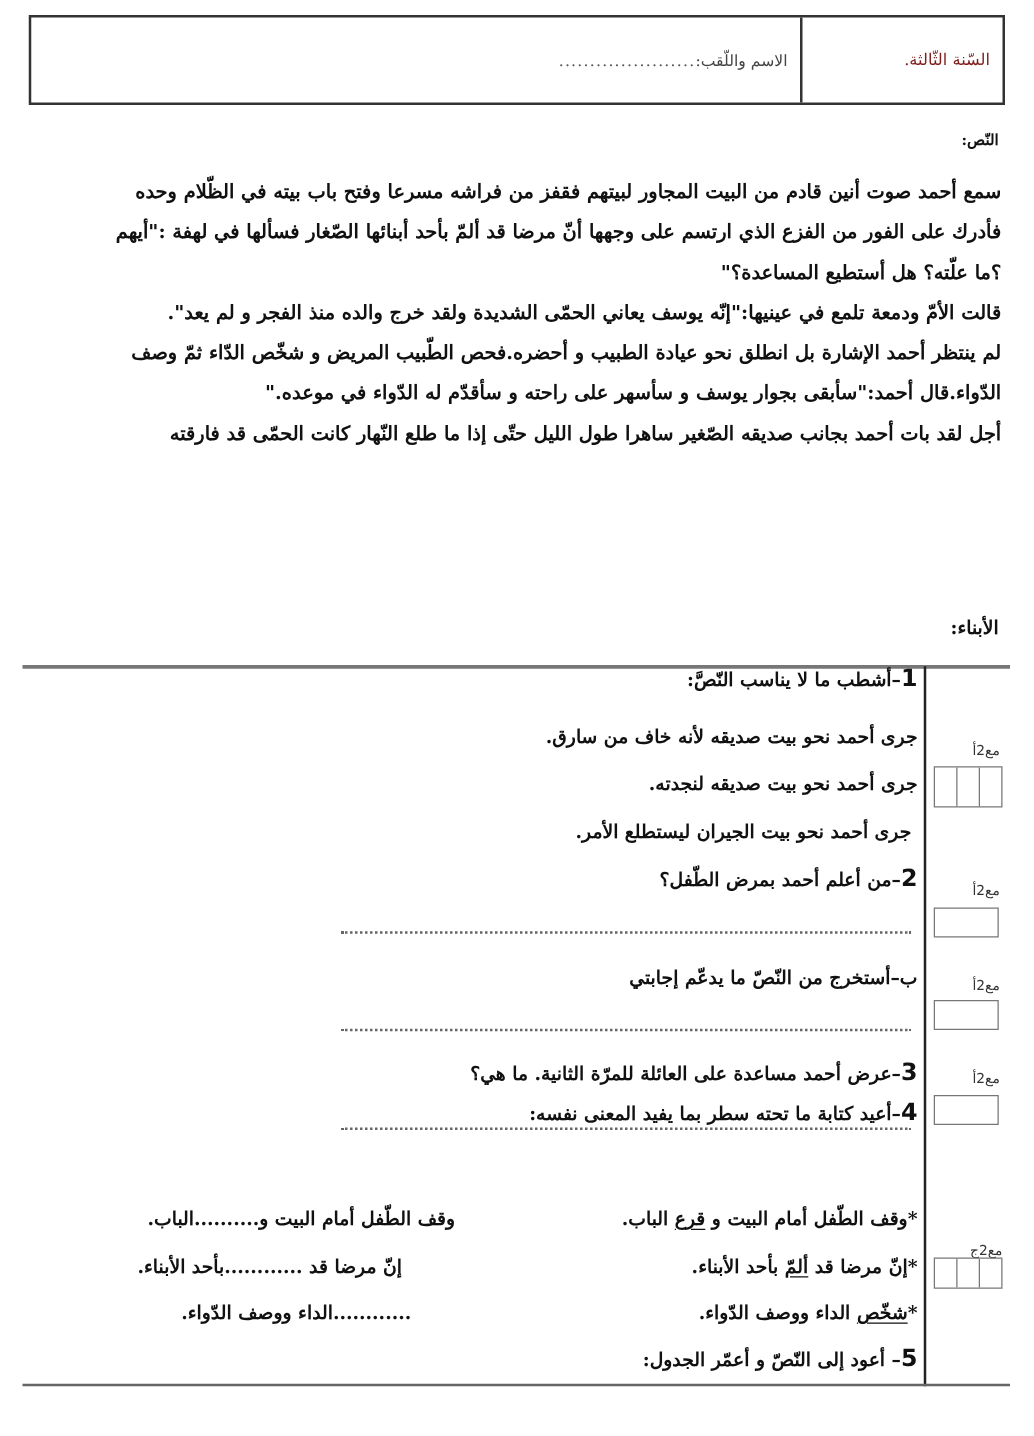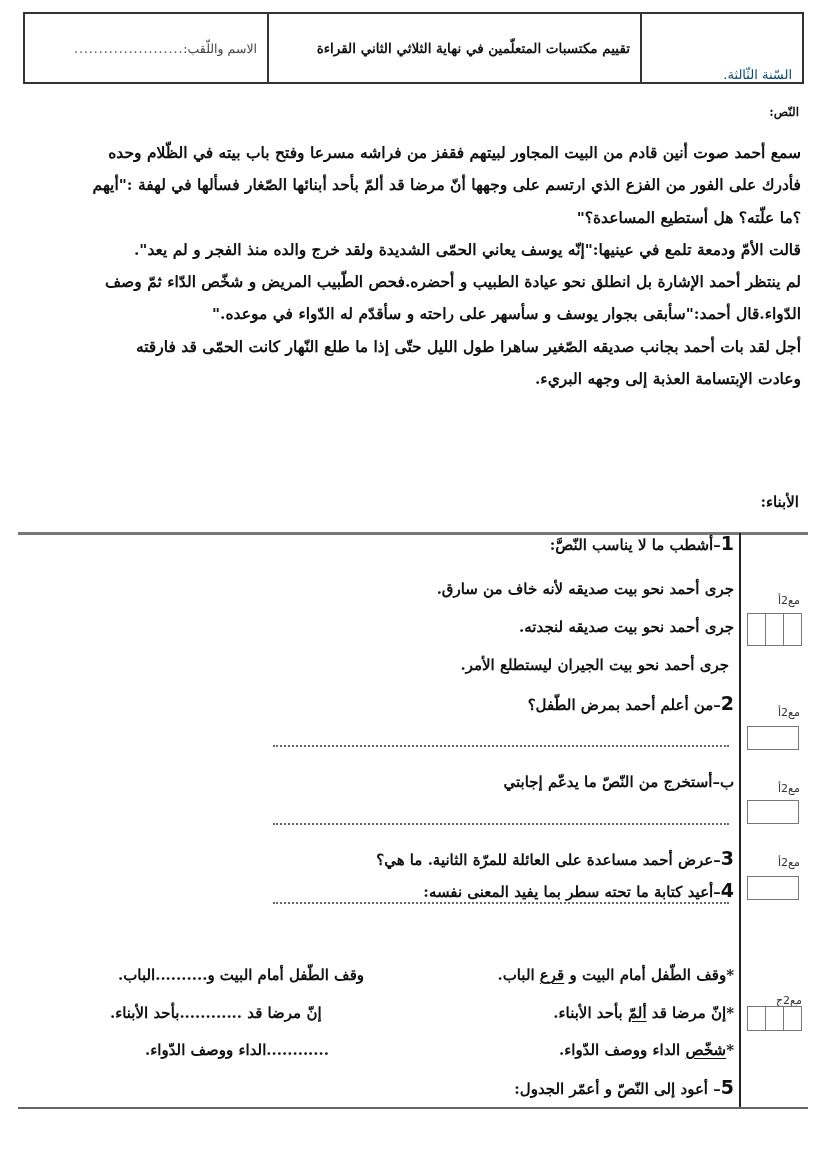--- a/index.html
+++ b/index.html
@@ -13,21 +13,21 @@
 
   
   .header-table {
     position: absolute; left: 23px; top: 12px; width: 781px; height: 72px;
     border: 2px solid #333333; display: flex; flex-direction: row;
   }
   .hcell {
     height: 100%; display: flex; align-items: center; padding: 0 10px;
     font-size: 13px;
   }
-  .hcell.grade { width: 162px; justify-content: flex-start; color: #0c4a6e; font-weight: normal; border-left: 2px solid #333333; align-items: flex-end; }
+  .hcell.grade { width: 162px; justify-content: flex-start; color: #7f1d1d; font-weight: normal; border-left: 2px solid #333333; }
   .hcell.title { width: 373px; justify-content: flex-start; font-weight: bold; font-size: 13.5px; border-left: 2px solid #333333; }
   .hcell.name { flex: 1; justify-content: flex-start; color: #444444; font-size: 12.5px; }
   .dots { letter-spacing: 1px; color: #555555; }
 
   
   .passage-label { position: absolute; right: 28px; top: 105px; font-size: 12px; font-weight: bold; }
   .passage {
     position: absolute; right: 26px; width: 780px; top: 137px;
     font-size: 15.5px; font-weight: bold; line-height: 32.3px; text-align: justify;
   }
@@ -62,39 +62,35 @@
   .score-box .cell { flex: 1; border-left: 1.5px solid #777777; height: 100%; }
   .score-box .cell:last-child { border-left: none; }
 </style>
 </head>
 <body>
 
 <div class="header-table">
   <div class="hcell grade">
     <span>السّنة الثّالثة.</span>
   </div>
-  <div class="hcell title">
-    <span>تقييم مكتسبات المتعلّمين في نهاية الثلاثي الثاني القراءة</span>
-  </div>
   <div class="hcell name">
     <span>الاسم واللّقب:</span>
     <span class="dots">......................</span>
   </div>
 </div>
 
 <div class="passage-label">النّص:</div>
 <div class="passage">
   <p>سمع أحمد صوت أنين قادم من البيت المجاور لبيتهم فقفز من فراشه مسرعا وفتح باب بيته في الظّلام وحده</p>
   <p>فأدرك على الفور من الفزع الذي ارتسم على وجهها أنّ مرضا قد ألمّ بأحد أبنائها الصّغار فسألها في لهفة :"أيهم</p>
   <p>؟ما علّته؟ هل أستطيع المساعدة؟"</p>
   <p>قالت الأمّ ودمعة تلمع في عينيها:"إنّه يوسف يعاني الحمّى الشديدة ولقد خرج والده منذ الفجر و لم يعد".</p>
   <p>لم ينتظر أحمد الإشارة بل انطلق نحو عيادة الطبيب و أحضره.فحص الطّبيب المريض و شخّص الدّاء ثمّ وصف</p>
   <p>الدّواء.قال أحمد:"سأبقى بجوار يوسف و سأسهر على راحته و سأقدّم له الدّواء في موعده."</p>
   <p>أجل لقد بات أحمد بجانب صديقه الصّغير ساهرا طول الليل حتّى إذا ما طلع النّهار كانت الحمّى قد فارقته</p>
-  <p>وعادت الإبتسامة العذبة إلى وجهه البريء.</p>
 </div>
 <div class="questions-label">الأبناء:</div>
 
 <div class="rule-top"></div>
 <div class="vdivider"></div>
 <div class="rule-bottom"></div>
 
 <div class="qline" style="top:532px;">
   <span class="qnum">1</span><span>–أشطب ما لا يناسب النّصَّ:</span>
 </div>

